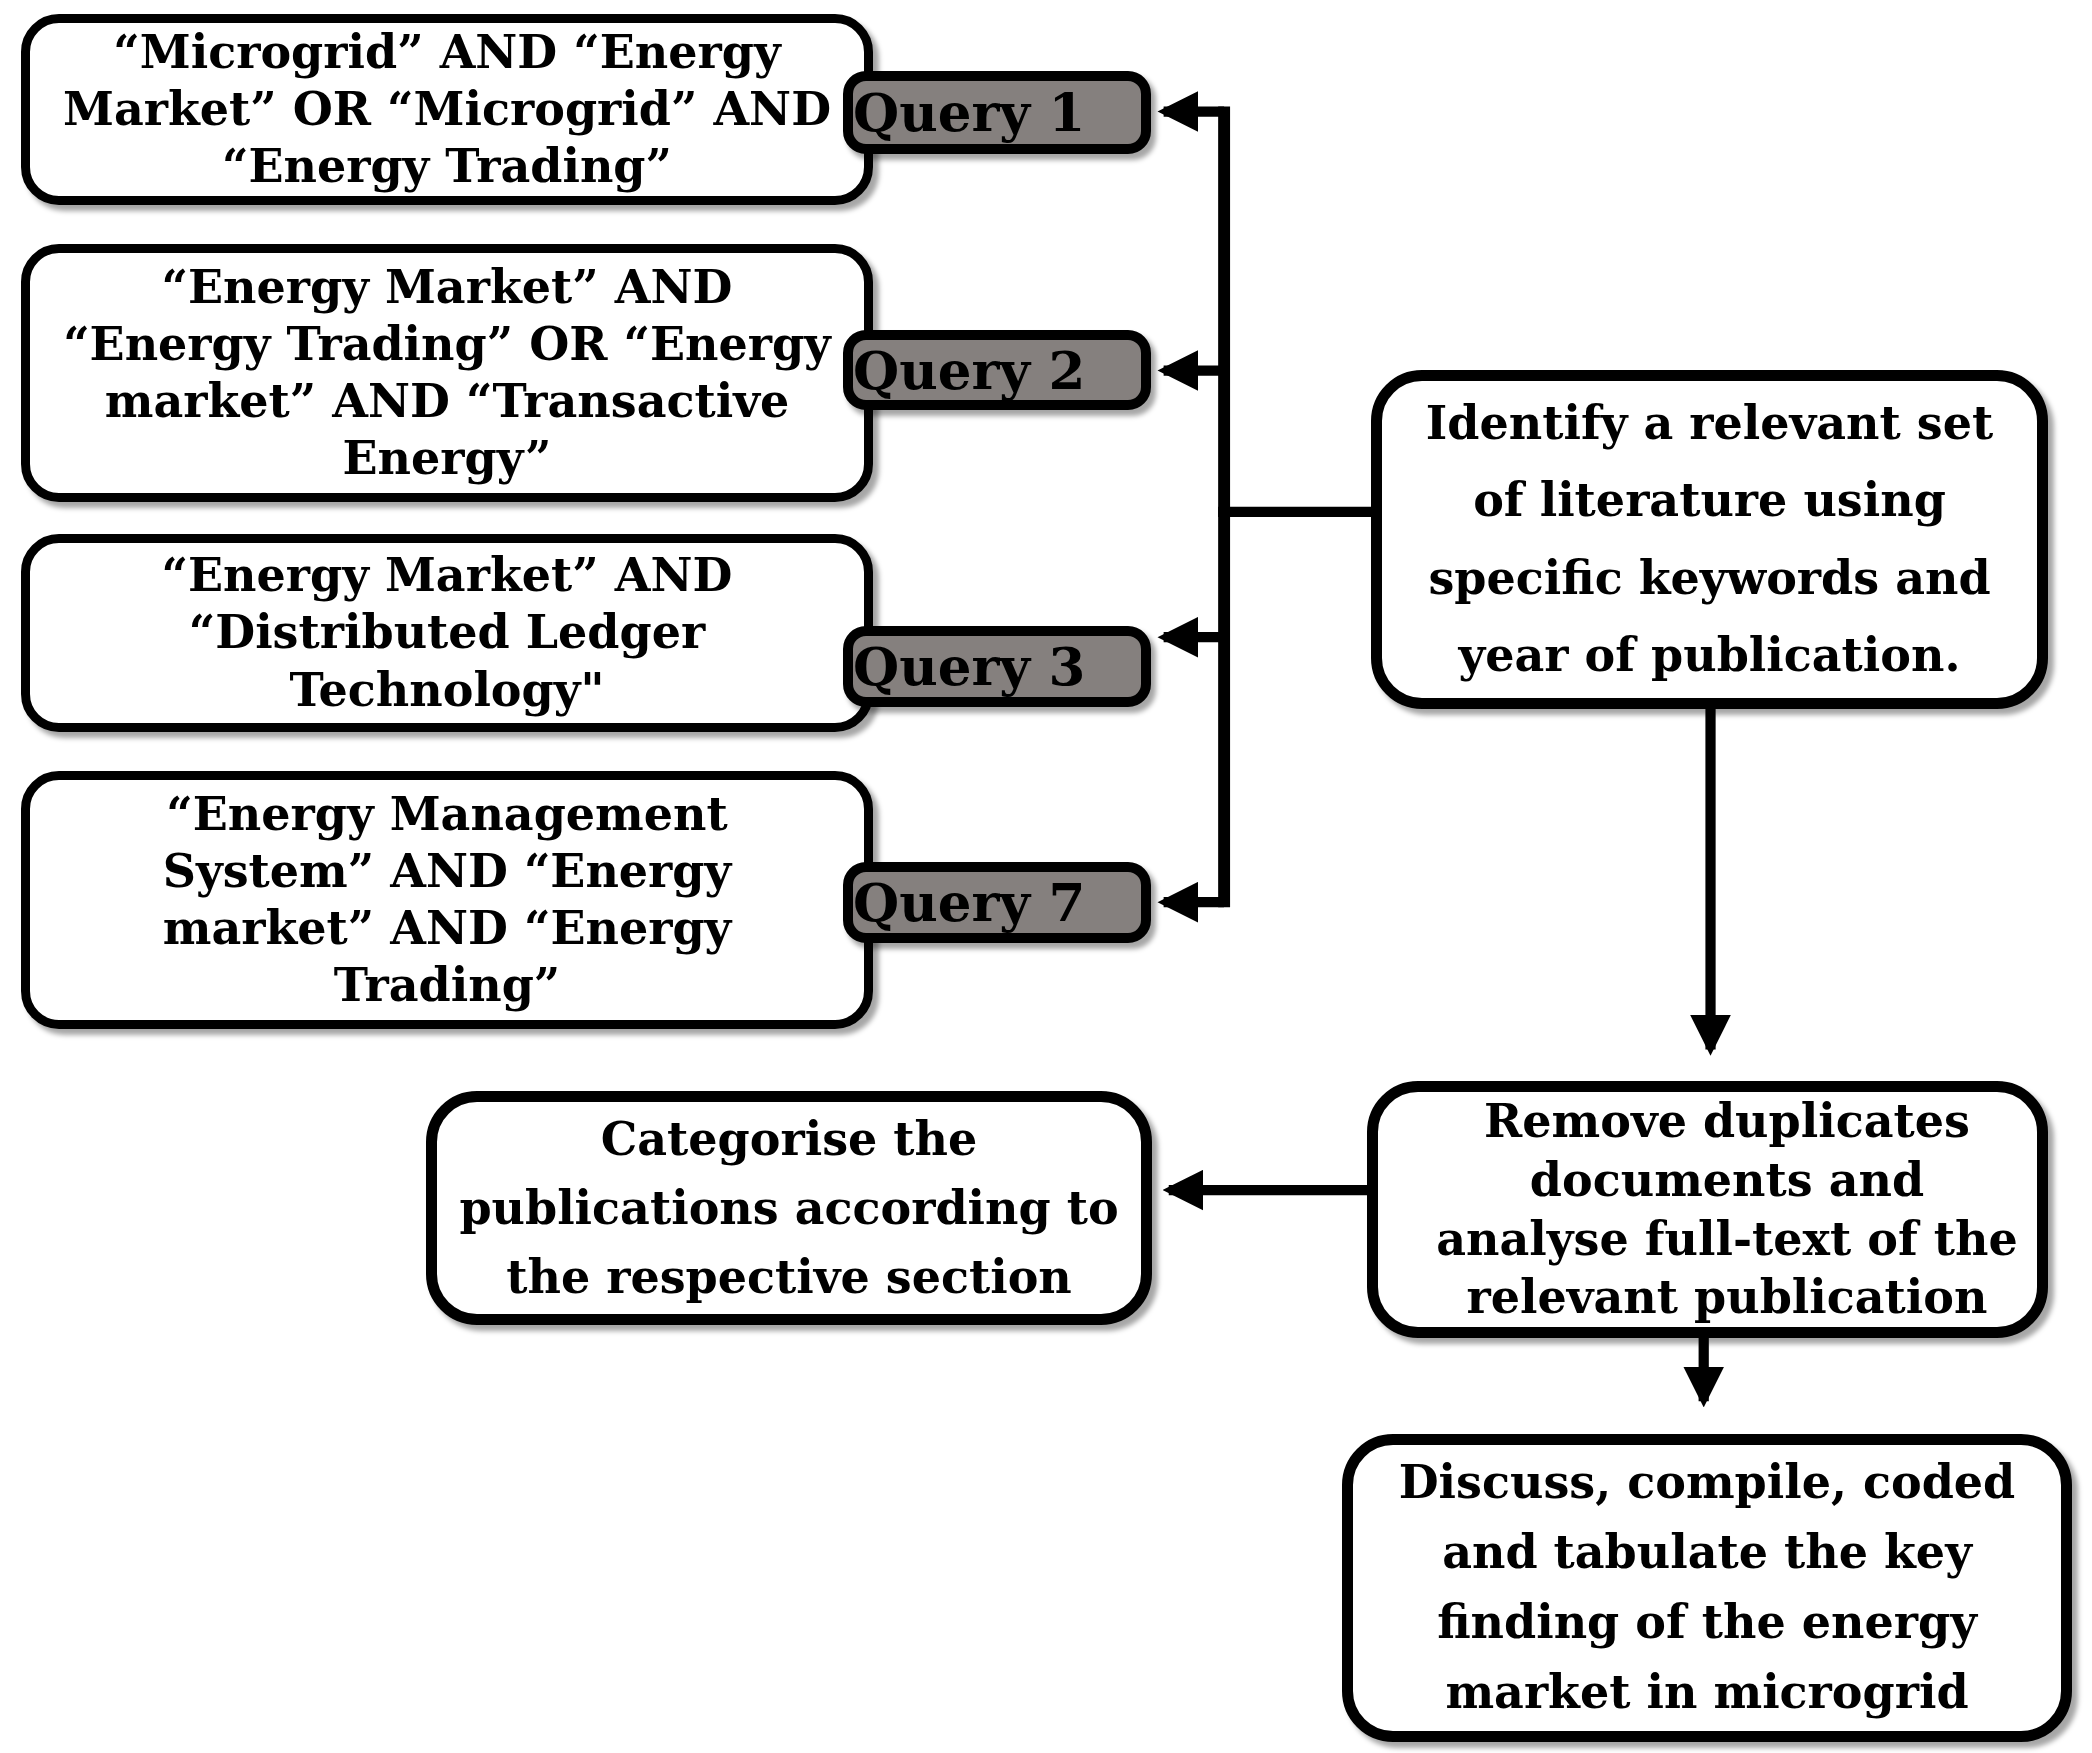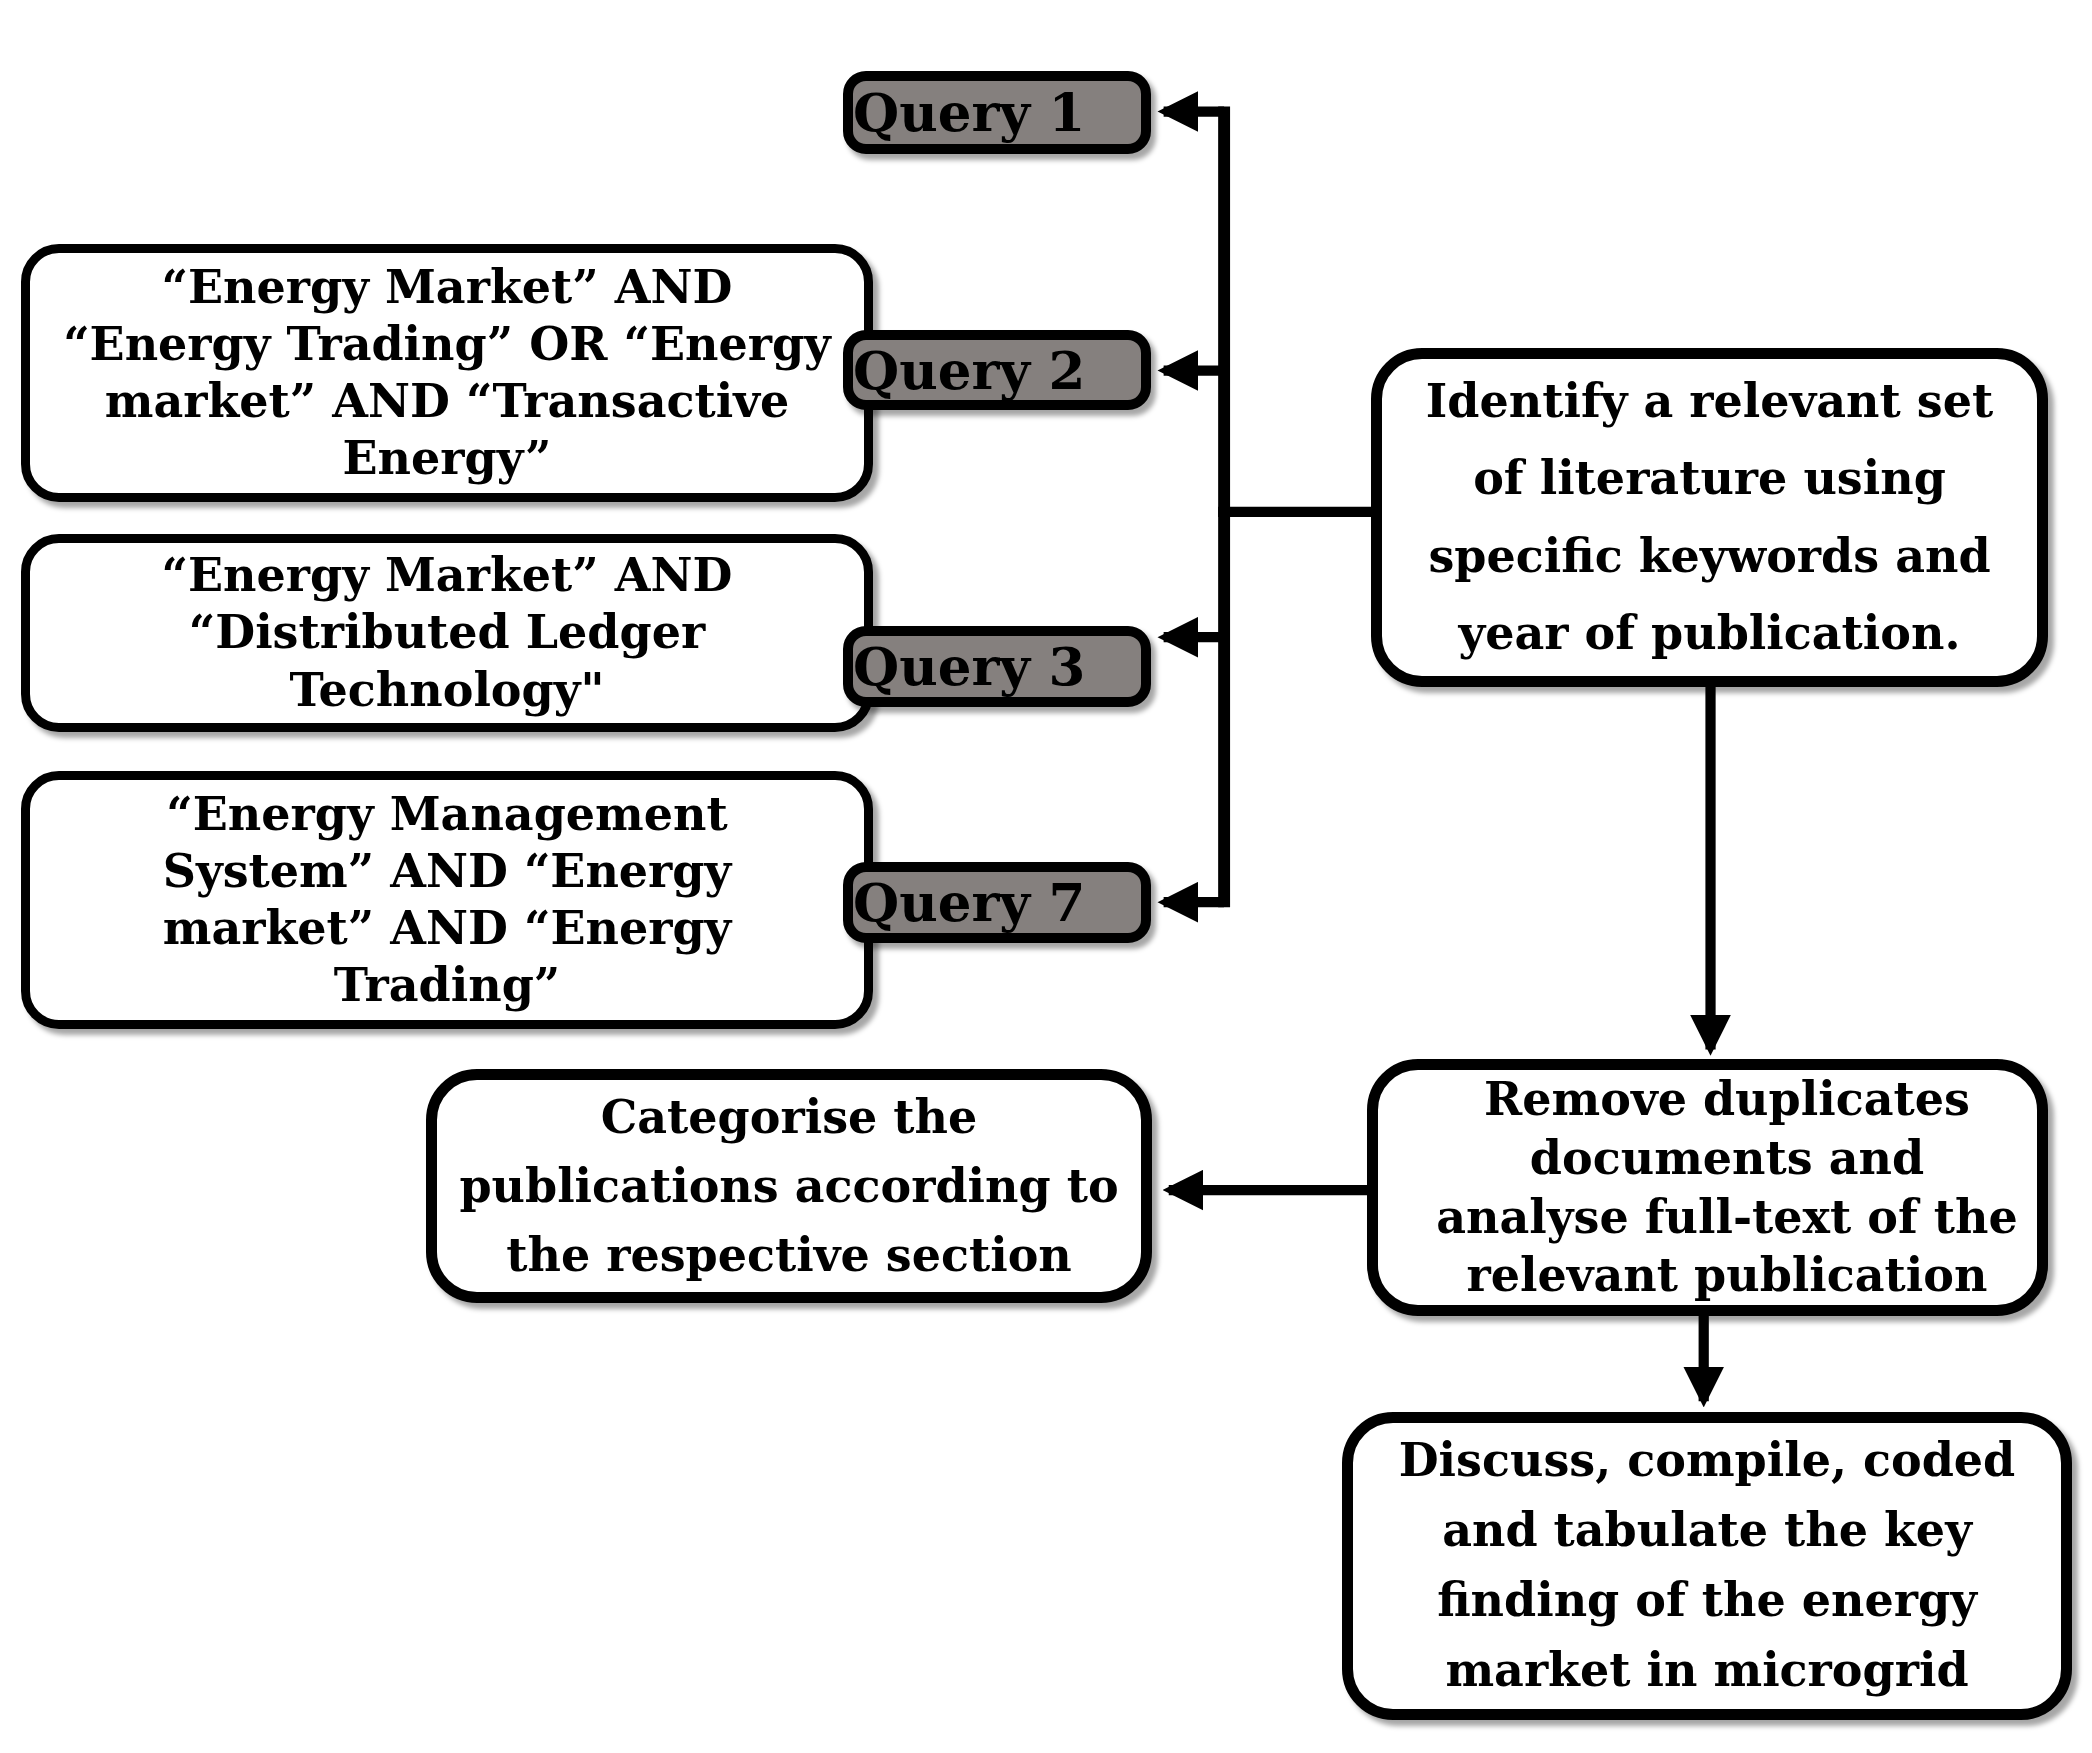--- a/index.html
+++ b/index.html
@@ -61,20 +61,21 @@
     color: var(--color-text, #000);
     font-weight: bold;
     font-size: 53px;
     line-height: 1;
     box-shadow: 4.3px 5.1px 5.1px rgba(0,0,0,0.35);
   }
   .pbox {
     border-width: 11px;
     border-radius: 51px;
     font-size: 46px;
+    margin-top: 22px;
   }
   .pbox.identify   { line-height: 1.68; }
   .pbox.remove     { line-height: 1.28; padding-left: 39px; }
   .pbox.categorise { line-height: 1.50; }
   .pbox.discuss    { line-height: 1.52; }
 </style>
 </head>
 <body>
 
 <div class="canvas">
@@ -95,20 +96,25 @@
 
     <path d="M1620,601 L1430,601" stroke-width="12"></path>
 
     <path d="M2008,800 L2008,1232" stroke-width="12" marker-end="url(#arrowhead)"></path>
 
     <path d="M1612,1397 L1372,1397" stroke-width="12" marker-end="url(#arrowhead)"></path>
 
     <path d="M2000,1538 L2000,1645" stroke-width="12" marker-end="url(#arrowhead)"></path>
   </svg>
 
+  <div class="box qbox" style="left:21px;top:13.6px;width:852px;height:191px">
+    <span>“Microgrid” AND “Energy
+Market” OR “Microgrid” AND
+“Energy Trading”</span>
+  </div>
   <div class="box qbox" style="left:21px;top:244px;width:852px;height:258px">
     <span>“Energy Market” AND
 “Energy Trading” OR “Energy
 market” AND “Transactive
 Energy”</span>
   </div>
   <div class="box qbox" style="left:21px;top:534px;width:852px;height:198px">
     <span>“Energy Market” AND
 “Distributed Ledger
 Technology"</span>

